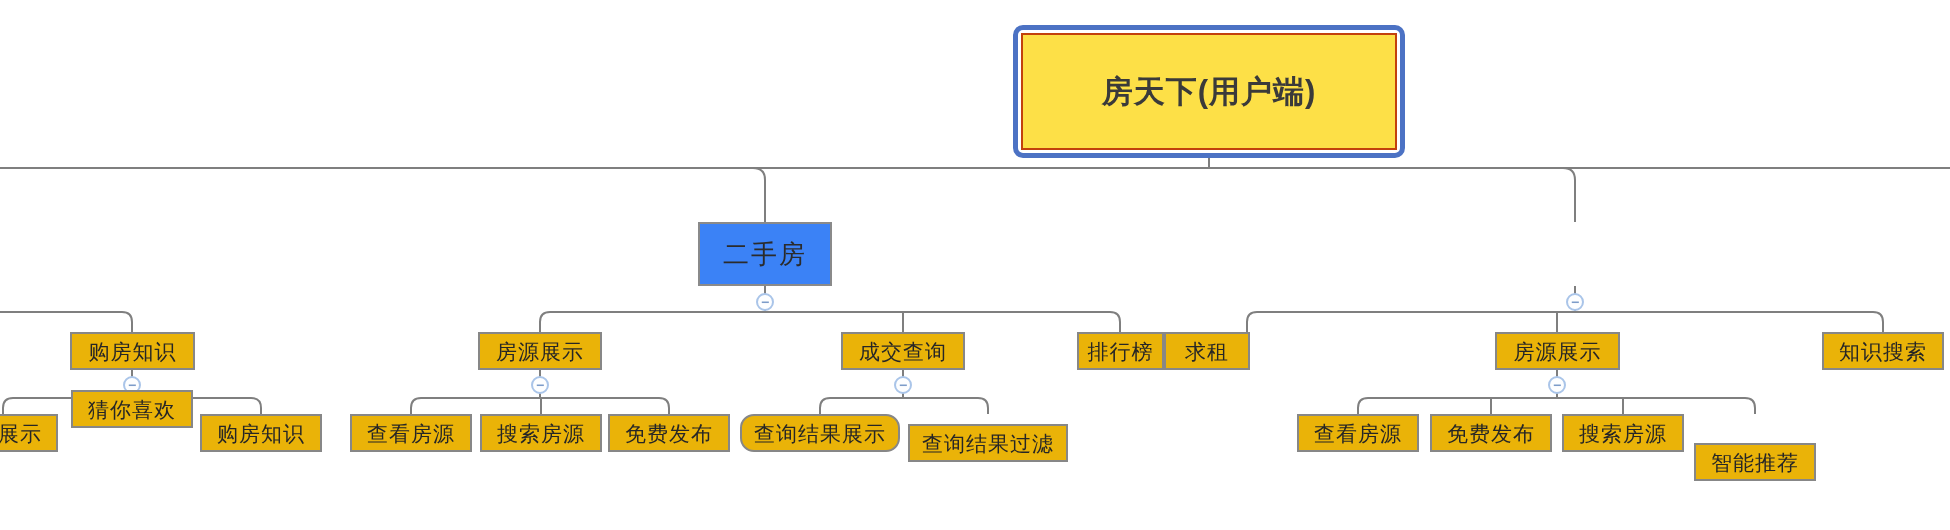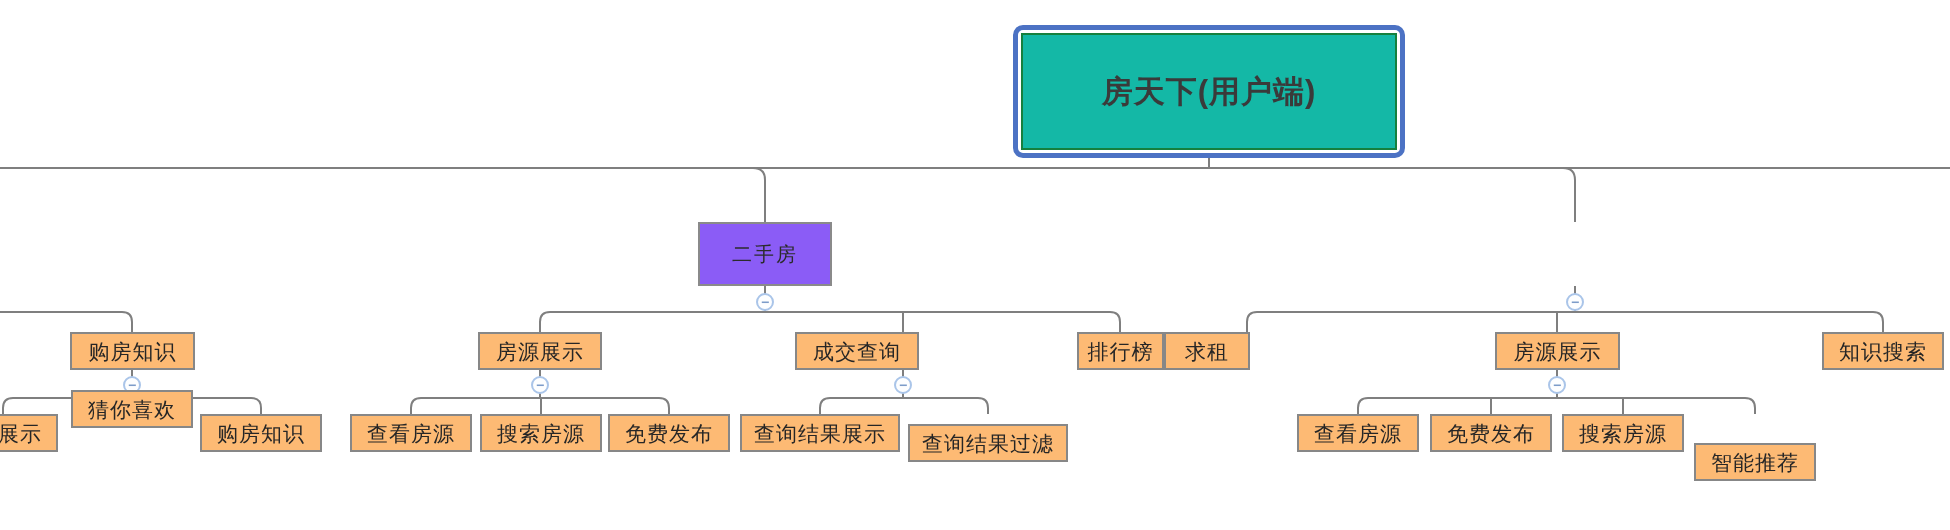--- a/index.html
+++ b/index.html
@@ -7,39 +7,39 @@
     width:1950px;height:530px;position:relative;overflow:hidden;
     background:#ffffff;
     font-family:"Liberation Sans","DejaVu Sans",sans-serif;
   }
   #canvas{position:absolute;left:0;top:0;width:1950px;height:530px;}
   svg.wires{position:absolute;left:0;top:0;pointer-events:none;}
   svg.wires path, svg.wires line{fill:none;stroke:#7f7f7f;stroke-width:2;}
 
   .node{
     position:absolute;box-sizing:border-box;height:38px;
-    background:#fdba74;border:2px solid #878787;
+    background:#eab308;border:2px solid #878787;
     display:flex;align-items:center;justify-content:center;
     font-size:21px;color:#262626;white-space:nowrap;
     line-height:1;letter-spacing:1px;
   }
   .branch{
-    height:64px;background:#8b5cf6;border:2px solid #8a8a8a;
-    font-size:20px;letter-spacing:2px;color:#2b2b2b;
+    height:64px;background:#3b82f6;border:2px solid #8a8a8a;
+    font-size:26px;letter-spacing:2px;color:#2b2b2b;
   }
   .clip-left{justify-content:flex-end;padding-right:14px;}
 
   .rootWrap{
     position:absolute;left:1013px;top:25px;width:392px;height:133px;
     box-sizing:border-box;border:5px solid #4c72c4;border-radius:10px;
     background:#ffffff;padding:3px;
   }
   .rootInner{
     width:100%;height:100%;box-sizing:border-box;
-    border:2px solid #15803d;background:#14b8a6;
+    border:2px solid #c2410c;background:#fde047;
     display:flex;align-items:center;justify-content:center;
     font-size:31px;font-weight:bold;color:#3a3a3a;letter-spacing:1px;
   }
 
   .toggle{
     position:absolute;width:18px;height:18px;box-sizing:border-box;
     border:2px solid #aac5e9;border-radius:50%;background:#fdfeff;
     color:#7d9cc9;font-size:14px;font-weight:bold;
     display:flex;align-items:center;justify-content:center;
     line-height:1;cursor:pointer;
@@ -78,40 +78,40 @@
     <div class="rootInner">房天下(用户端)</div>
   </div>
 
   <div class="node branch" style="left:698px;top:222px;width:134px;">二手房</div>
 
   <div class="toggle" style="left:756px;top:293px;">−</div>
   <div class="toggle" style="left:1566px;top:293px;">−</div>
 
   <div class="node" style="left:70px;top:332px;width:125px;">购房知识</div>
   <div class="node" style="left:478px;top:332px;width:124px;">房源展示</div>
-  <div class="node" style="left:795px;top:332px;width:124px;">成交查询</div>
+  <div class="node" style="left:841px;top:332px;width:124px;">成交查询</div>
   <div class="node" style="left:1077px;top:332px;width:87px;">排行榜</div>
   <div class="node" style="left:1164px;top:332px;width:86px;">求租</div>
   <div class="node" style="left:1495px;top:332px;width:125px;">房源展示</div>
   <div class="node" style="left:1822px;top:332px;width:122px;">知识搜索</div>
 
   <div class="toggle" style="left:123px;top:376px;">−</div>
   <div class="toggle" style="left:531px;top:376px;">−</div>
   <div class="toggle" style="left:894px;top:376px;">−</div>
   <div class="toggle" style="left:1548px;top:376px;">−</div>
 
   <div class="node clip-left" style="left:-52px;top:414px;width:110px;">展示</div>
   <div class="node" style="left:71px;top:390px;width:122px;">猜你喜欢</div>
   <div class="node" style="left:200px;top:414px;width:122px;">购房知识</div>
 
   <div class="node" style="left:350px;top:414px;width:122px;">查看房源</div>
   <div class="node" style="left:480px;top:414px;width:122px;">搜索房源</div>
   <div class="node" style="left:608px;top:414px;width:122px;">免费发布</div>
 
-  <div class="node" style="left:740px;top:414px;width:160px;">查询结果展示</div>
+  <div class="node" style="left:740px;top:414px;width:160px;border-radius:14px;">查询结果展示</div>
   <div class="node" style="left:908px;top:424px;width:160px;">查询结果过滤</div>
 
   <div class="node" style="left:1297px;top:414px;width:122px;">查看房源</div>
   <div class="node" style="left:1430px;top:414px;width:122px;">免费发布</div>
   <div class="node" style="left:1562px;top:414px;width:122px;">搜索房源</div>
   <div class="node" style="left:1694px;top:414px;width:122px;margin-top:29px;">智能推荐</div>
 
 </div>
 
 </body></html>

